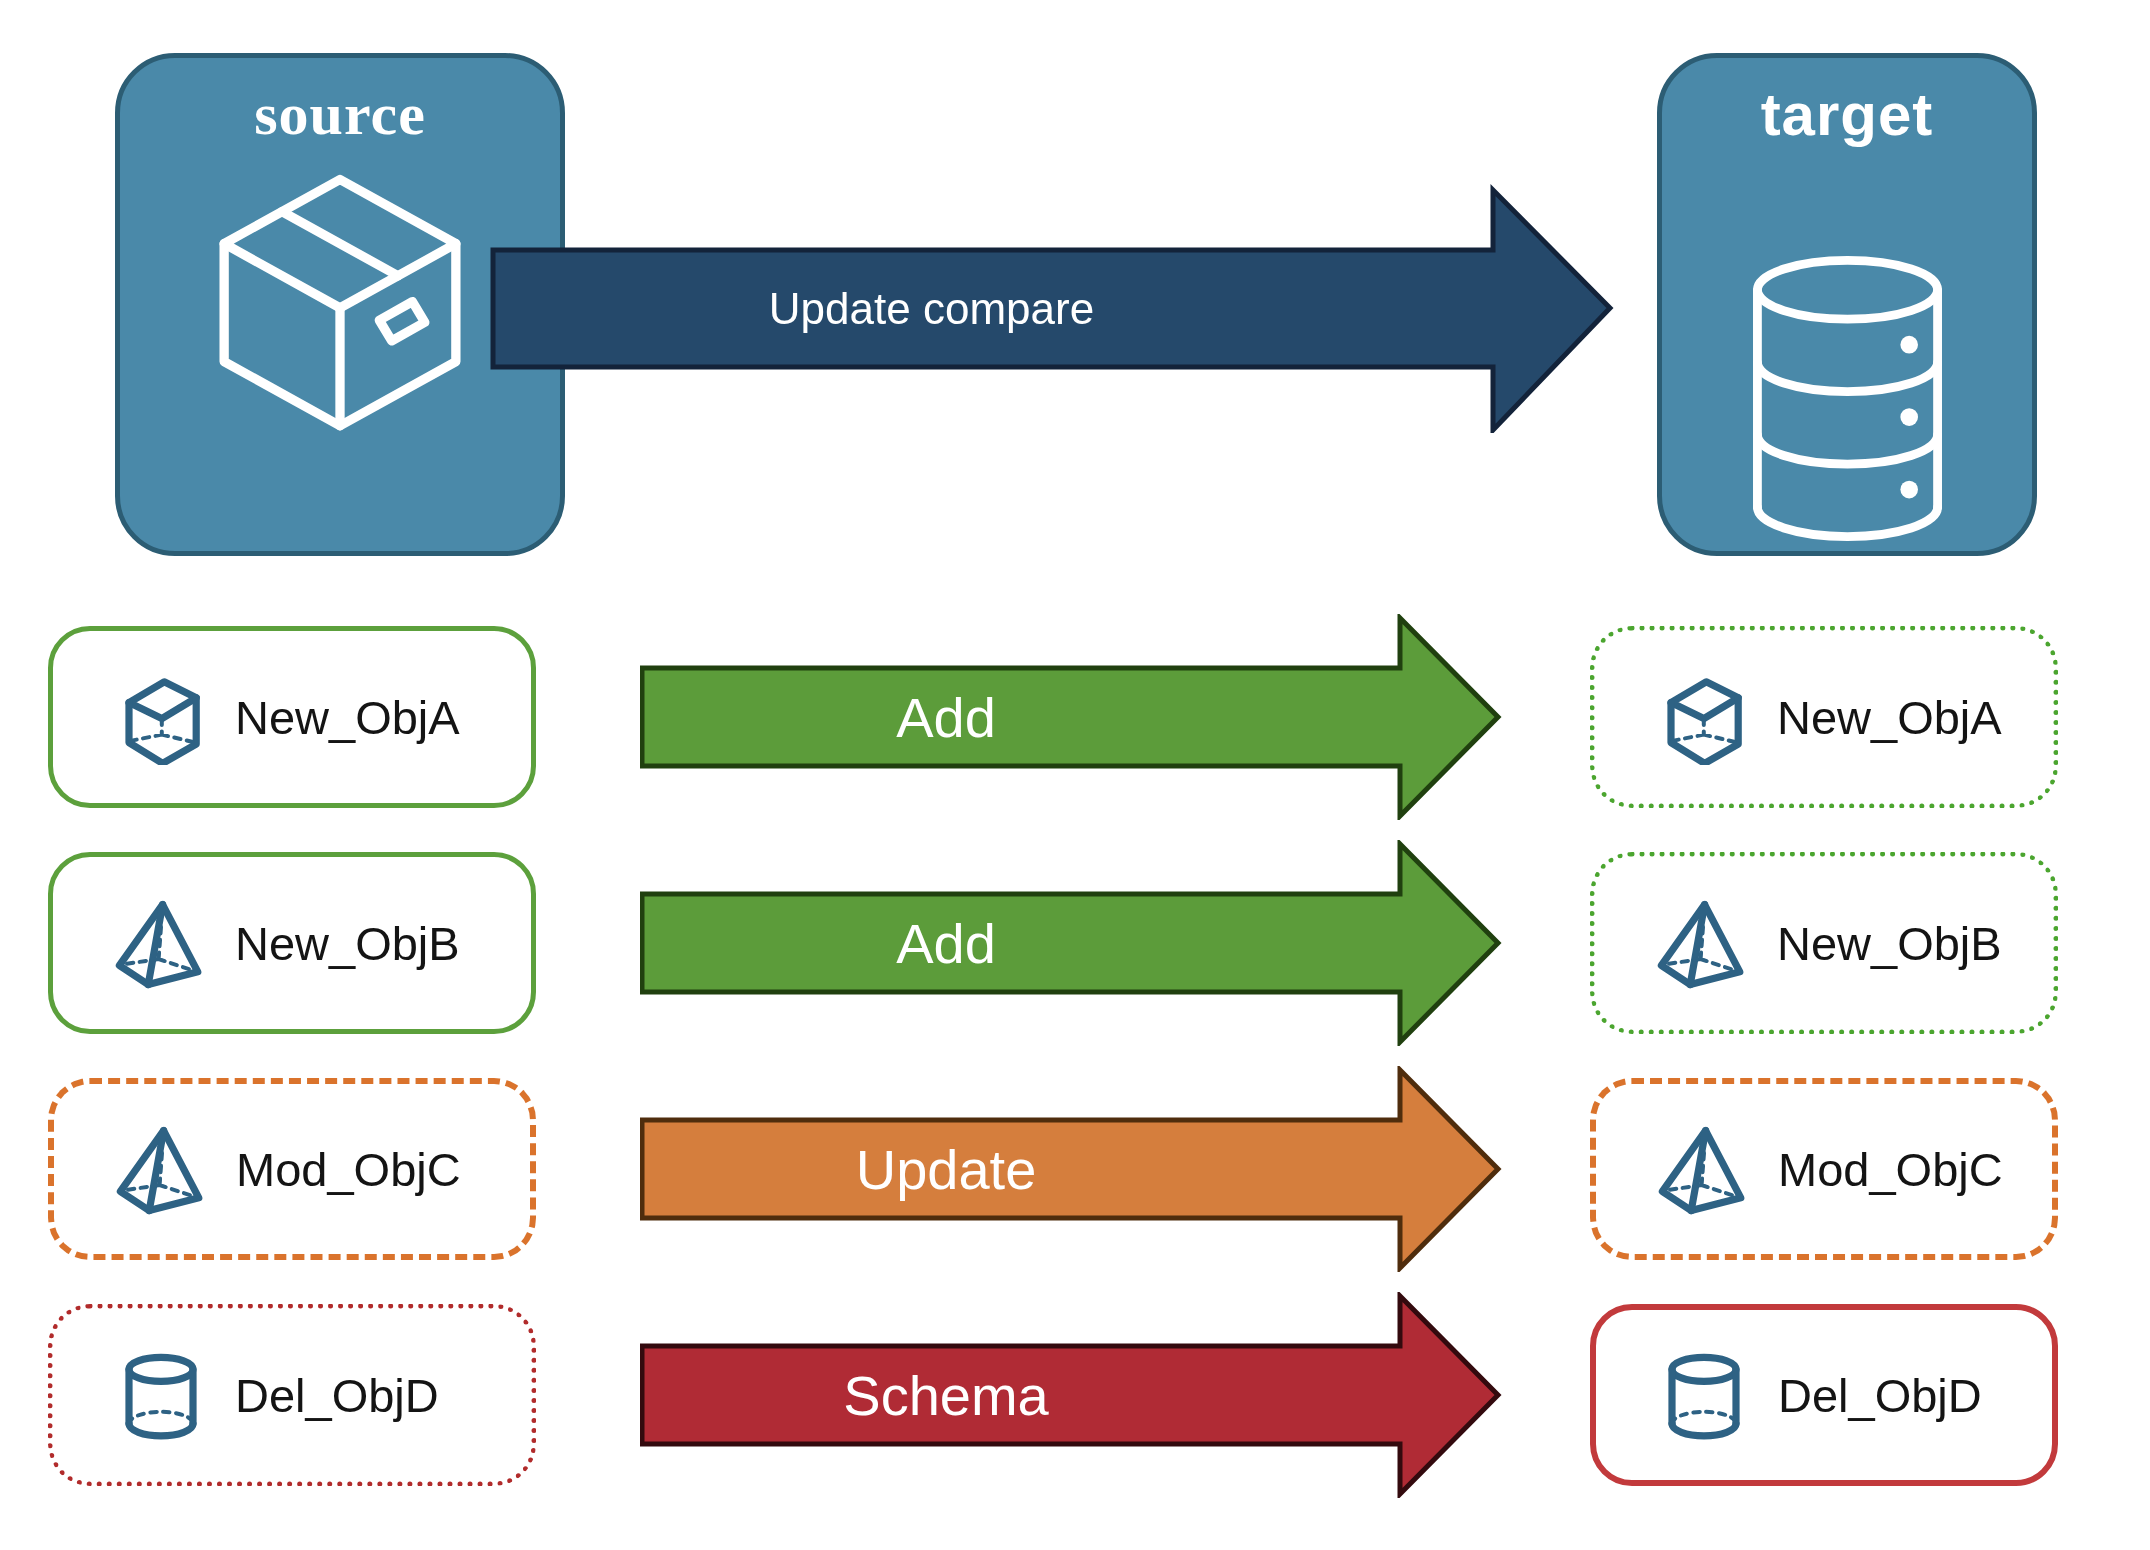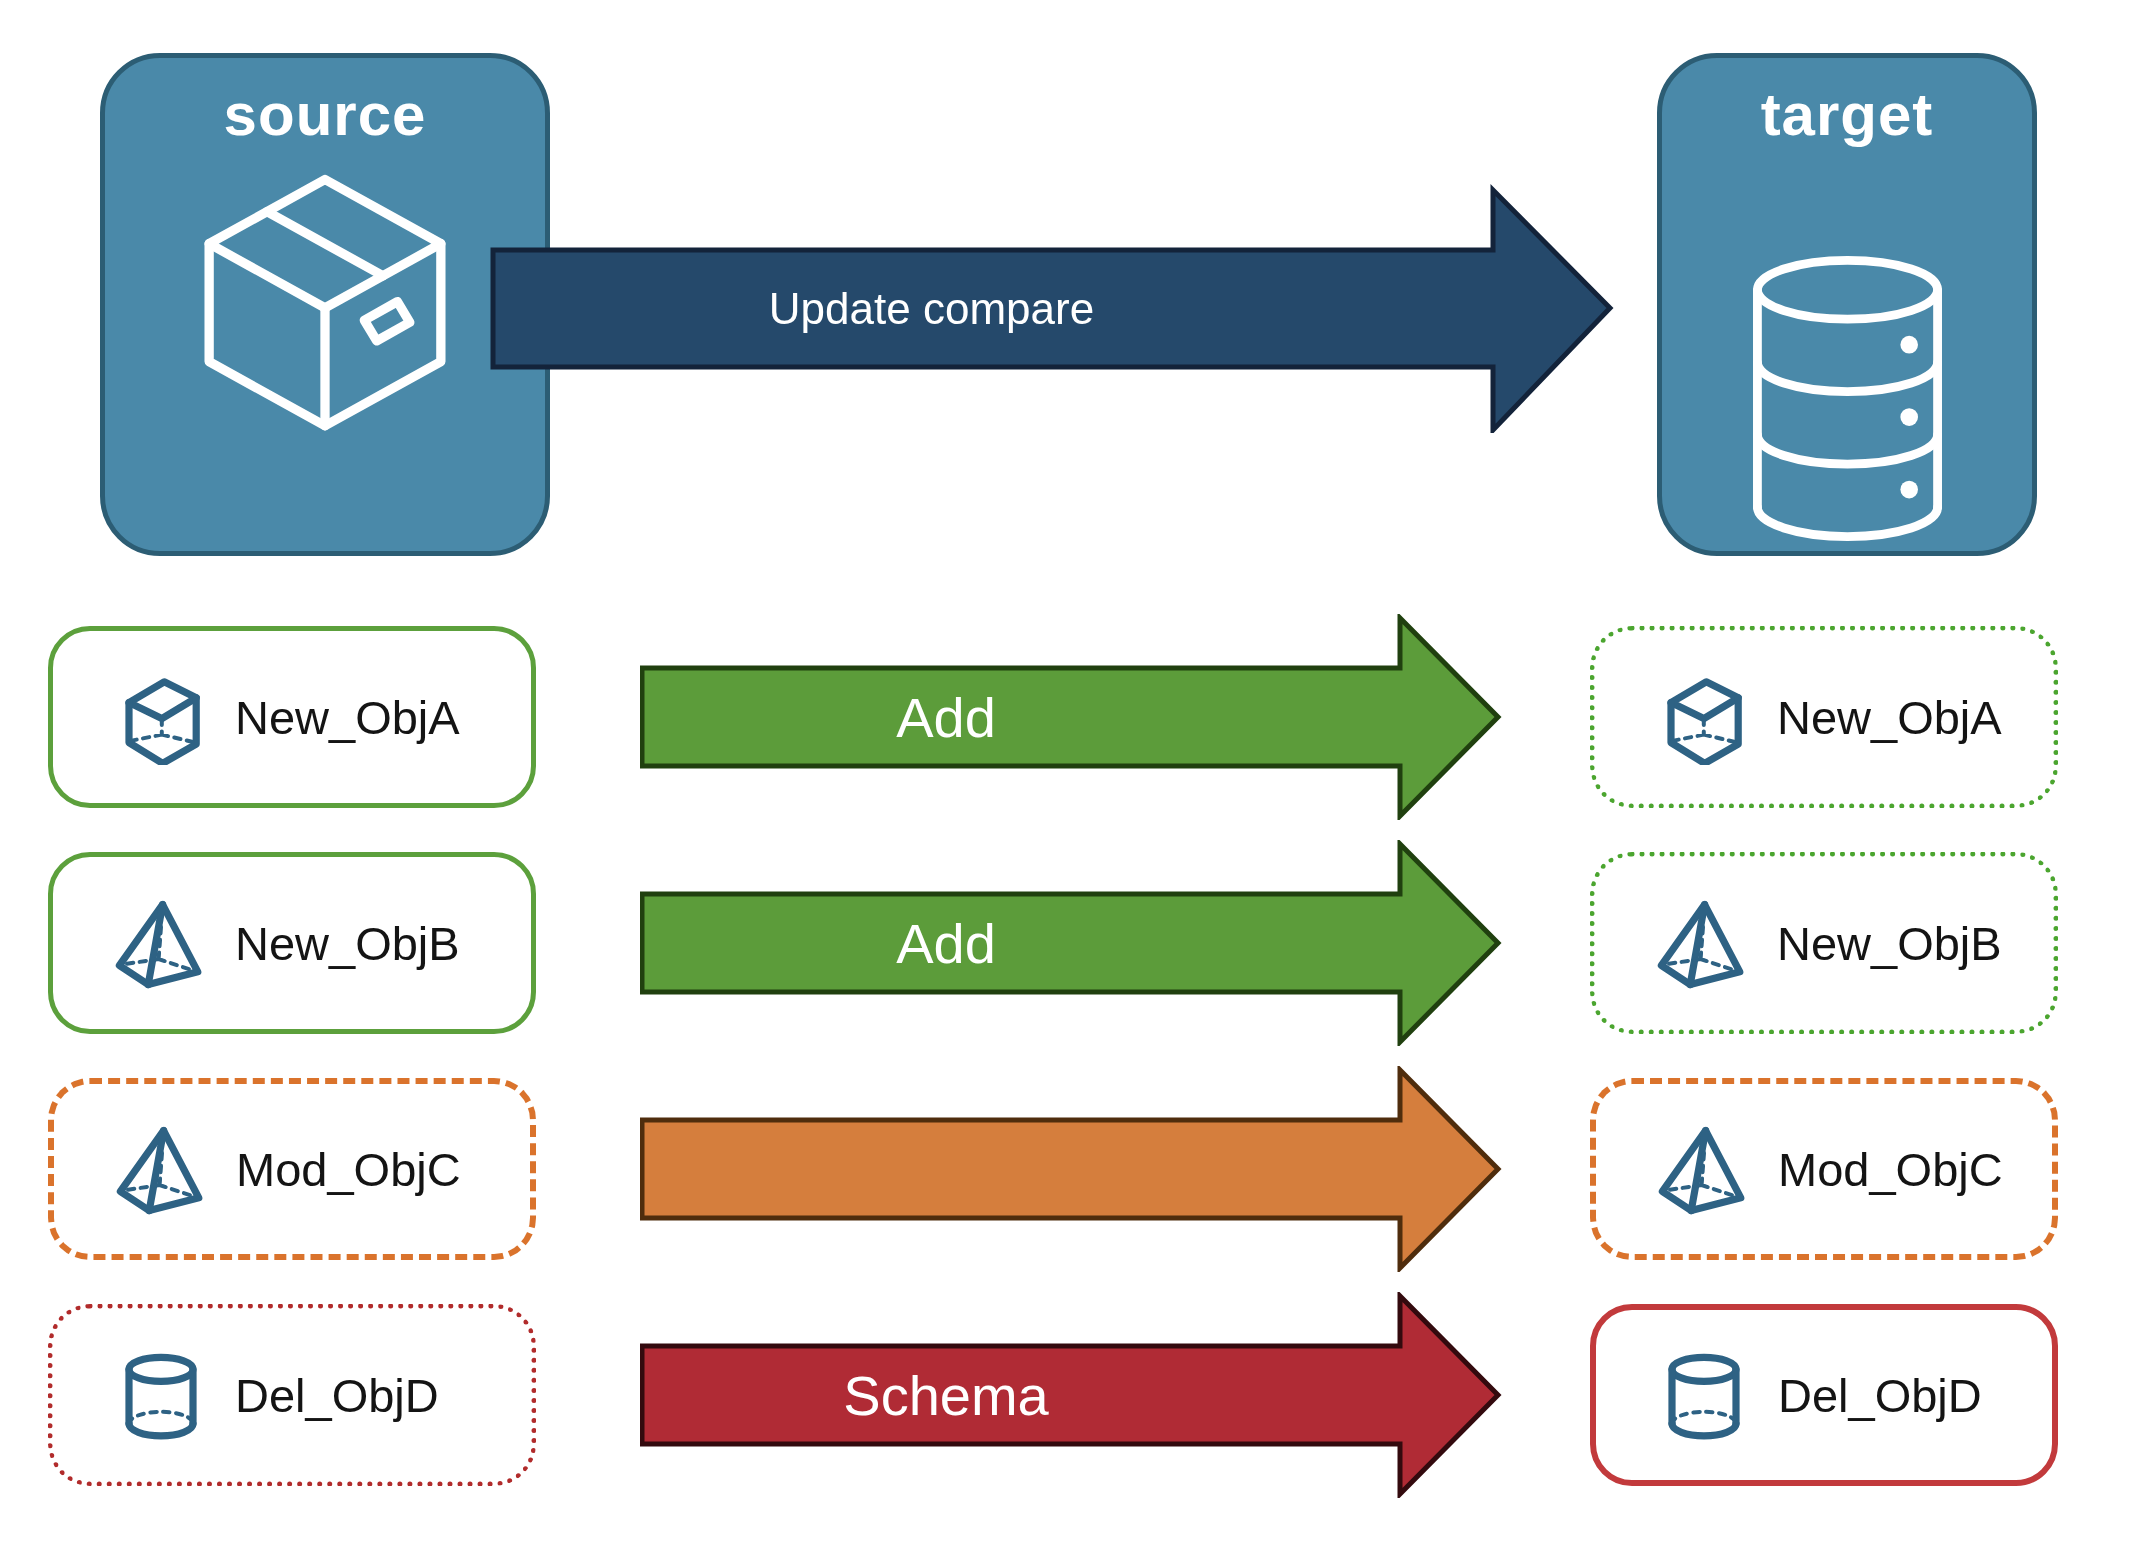--- a/index.html
+++ b/index.html
@@ -7,21 +7,21 @@
     position:relative;width:2150px;height:1550px;background:#ffffff;
     font-family:"Liberation Sans", sans-serif;overflow:hidden;
   }
   
   .endpoint{
     position:absolute;top:53px;height:503px;
     background:var(--blue_fill);border:5px solid var(--blue_border);
     border-radius:60px;box-sizing:border-box;
     display:flex;flex-direction:column;align-items:center;
   }
-  #source-box{left:100px;width:450px;}
+  #source-box{left:115px;width:450px;font-family:Liberation Serif, serif;}
   #target-box{left:1657px;width:380px;justify-content:space-between;}
   .endpoint-title{
     margin-top:22px;font-size:60px;font-weight:bold;color:#ffffff;letter-spacing:1px;
   }
   .endpoint-icon{margin-top:14px;}
   .white-line{fill:none;stroke:#ffffff;stroke-width:9;stroke-linejoin:round;stroke-linecap:round;}
   .white-dot{fill:#ffffff;stroke:none;}
 
   
   .big-arrow-svg{position:absolute;left:490px;top:183px;width:1126px;height:250px;}
@@ -144,20 +144,21 @@
     <svg class="obj-icon" viewBox="0 0 120 120">
       <path class="ico-solid" d="M62,12 L8,88 L44,112 L106,96 Z"></path>
       <path class="ico-solid" d="M62,12 L44,112"></path>
       <path class="ico-dash" d="M60,40 L57,80 M57,80 L11,87 M57,80 L102,95"></path>
     </svg>
     <span class="obj-label">Mod_ObjC</span>
   </div>
   <svg class="row-arrow-svg" style="top:1066px" viewBox="0 0 862 206">
     <polygon class="arrow-orange" points="2,54 760,54 760,4 858,103 760,202 760,152 2,152"></polygon>
   </svg>
+  <div class="row-arrow-label" style="top:1119px">Update</div>
   <div class="obj-box right b-dashed-orange" style="top:1078px">
     <svg class="obj-icon" viewBox="0 0 120 120">
       <path class="ico-solid" d="M62,12 L8,88 L44,112 L106,96 Z"></path>
       <path class="ico-solid" d="M62,12 L44,112"></path>
       <path class="ico-dash" d="M60,40 L57,80 M57,80 L11,87 M57,80 L102,95"></path>
     </svg>
     <span class="obj-label">Mod_ObjC</span>
   </div>
 
   <div class="obj-box left b-dotted-red" style="top:1304px">

